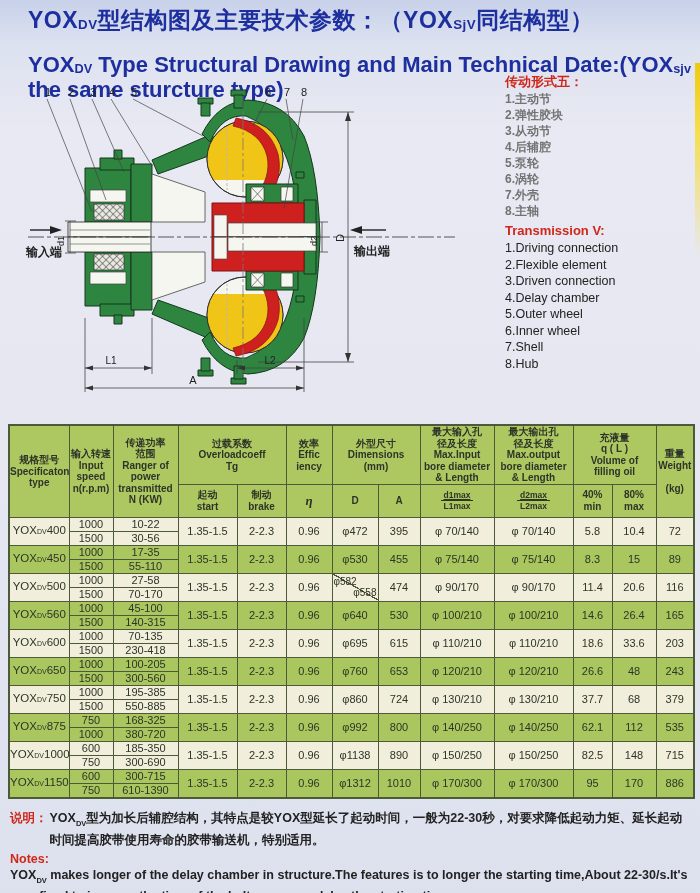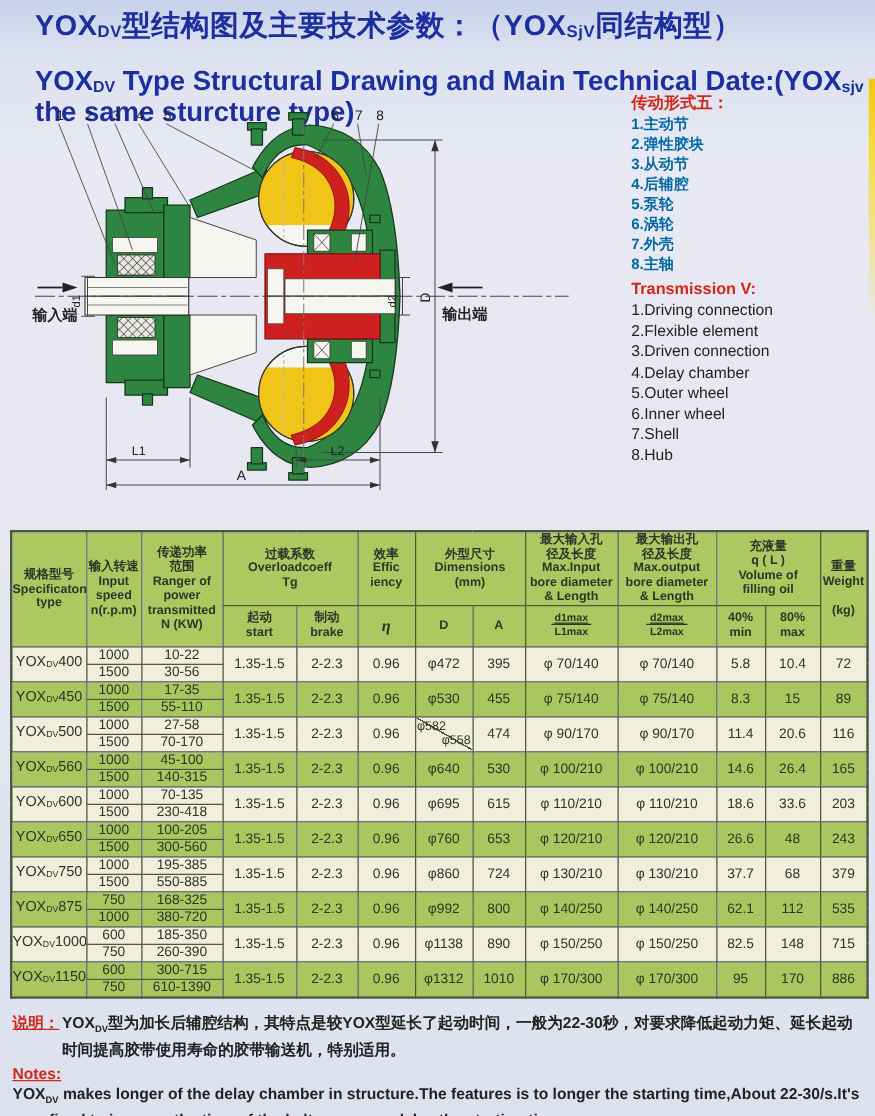--- a/index.html
+++ b/index.html
@@ -16,21 +16,21 @@
   
   .edge-strip{position:absolute;right:0;top:63px;width:5px;height:195px;
     background:linear-gradient(180deg,#f0c90e 0,#f5de4e 35%,rgba(245,222,78,0) 100%);}
   
   .drawing{position:absolute;left:0;top:72px;width:480px;height:340px;}
   .drawing text{font-family:"Liberation Sans",sans-serif;fill:#222;}
   
   .legend{position:absolute;left:505px;top:74px;width:175px;color:#222;}
   .lg-title{color:#d1271a;font-weight:700;font-size:13px;line-height:15px;}
   .legend ul{list-style:none;margin:2px 0 4px;padding:0;}
-  .legend ul.zh li{font-size:12px;line-height:16px;font-weight:700;color:#0369a1;}
+  .legend ul.zh li{font-size:12px;line-height:16px;font-weight:700;color:#737373;}
   .legend ul.en li{font-size:12.5px;line-height:16.5px;color:#222;}
   
   table.spec{position:absolute;left:8px;top:424px;width:684px;border-collapse:collapse;table-layout:fixed;
     border:2px solid #4c5a3a;}
   .spec th,.spec td{border:1px solid #4c5a3a;text-align:center;vertical-align:middle;padding:0;color:#2e3428;overflow:hidden;}
   .spec thead th{background:#aec861;white-space:pre-line;font-size:10px;line-height:11.5px;font-weight:700;}
   .spec thead tr:nth-child(1) th{height:56px;}
   .spec thead tr:nth-child(2) th{height:32px;}
   .spec tbody:nth-of-type(odd){background:#f1eedb;}
   .spec tbody:nth-of-type(even){background:#a9c75e;}
@@ -41,21 +41,21 @@
   .frac{display:inline-block;font-size:8.5px;line-height:10px;font-weight:700;}
   .frac .num{display:block;border-bottom:1px solid #2e3428;padding:0 3px;text-decoration:underline;}
   .frac .den{display:block;}
   .dcell .diag{display:block;width:100%;height:26px;position:relative;font-size:10px;line-height:9px;
     background:linear-gradient(to top right,transparent calc(50% - .6px),#4c5a3a calc(50% - .6px),#4c5a3a calc(50% + .6px),transparent calc(50% + .6px));}
   .dcell .diag i{position:absolute;left:1px;top:3px;font-style:normal;}
   .dcell .diag b{position:absolute;right:1px;bottom:3px;font-weight:400;margin-top:16px;}
   
   .notes{position:absolute;left:10px;top:810px;width:682px;color:#222;}
   .note{display:flex;margin:0 0 2px;}
-  .nlabel{color:#d1271a;font-weight:700;white-space:nowrap;margin-right:2px;text-decoration:underline;}
+  .nlabel{color:#d1271a;font-weight:700;white-space:nowrap;margin-right:2px;}
   .note.zh{font-size:12.5px;font-weight:700;line-height:17px;}
   .note.en{font-size:12.5px;font-weight:700;line-height:16px;flex-direction:column;}
   .note sub{font-size:.6em;}
 </style>
 </head>
 <body>
 
 <div class="page">
 
   <div class="edge-strip"></div>
@@ -484,21 +484,21 @@
         <td rowspan="2" class="dcell"><span class="opt plain">φ1138</span></td>
         <td rowspan="2">890</td>
         <td rowspan="2">φ 150/250</td>
         <td rowspan="2">φ 150/250</td>
         <td rowspan="2">82.5</td>
         <td rowspan="2">148</td>
         <td rowspan="2">715</td>
       </tr>
       <tr>
         <td>750</td>
-        <td>260-390</td>
+        <td>300-690</td>
       </tr>
     </tbody>
 
     <tbody class="grp">
       <tr>
         <td rowspan="2" class="model"><span>YOX</span><sub>DV</sub><span>1150</span></td>
         <td>600</td>
         <td>300-715</td>
         <td rowspan="2">1.35-1.5</td>
         <td rowspan="2">2-2.3</td>

